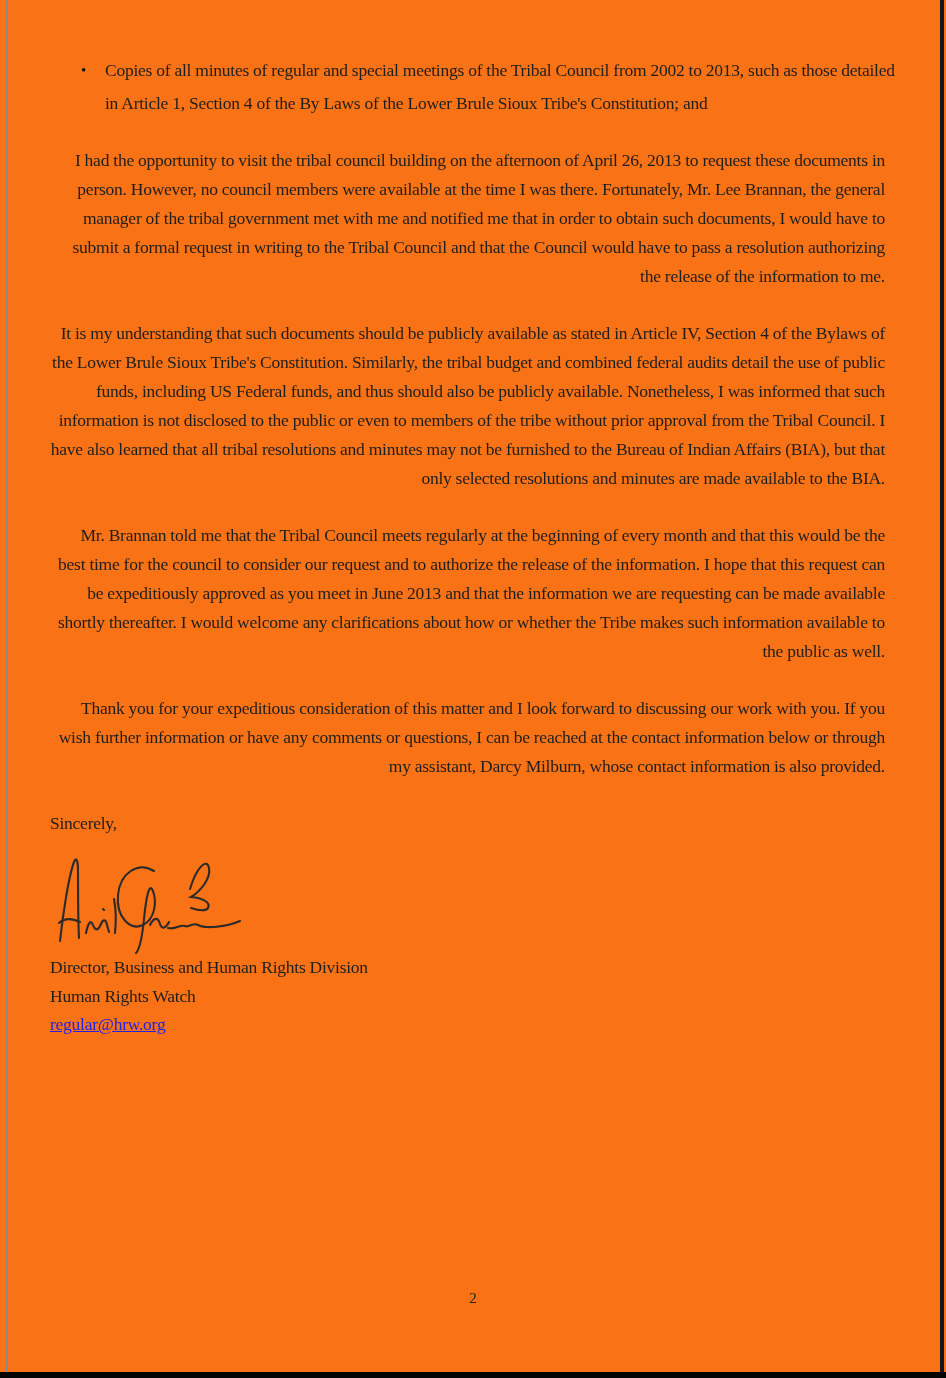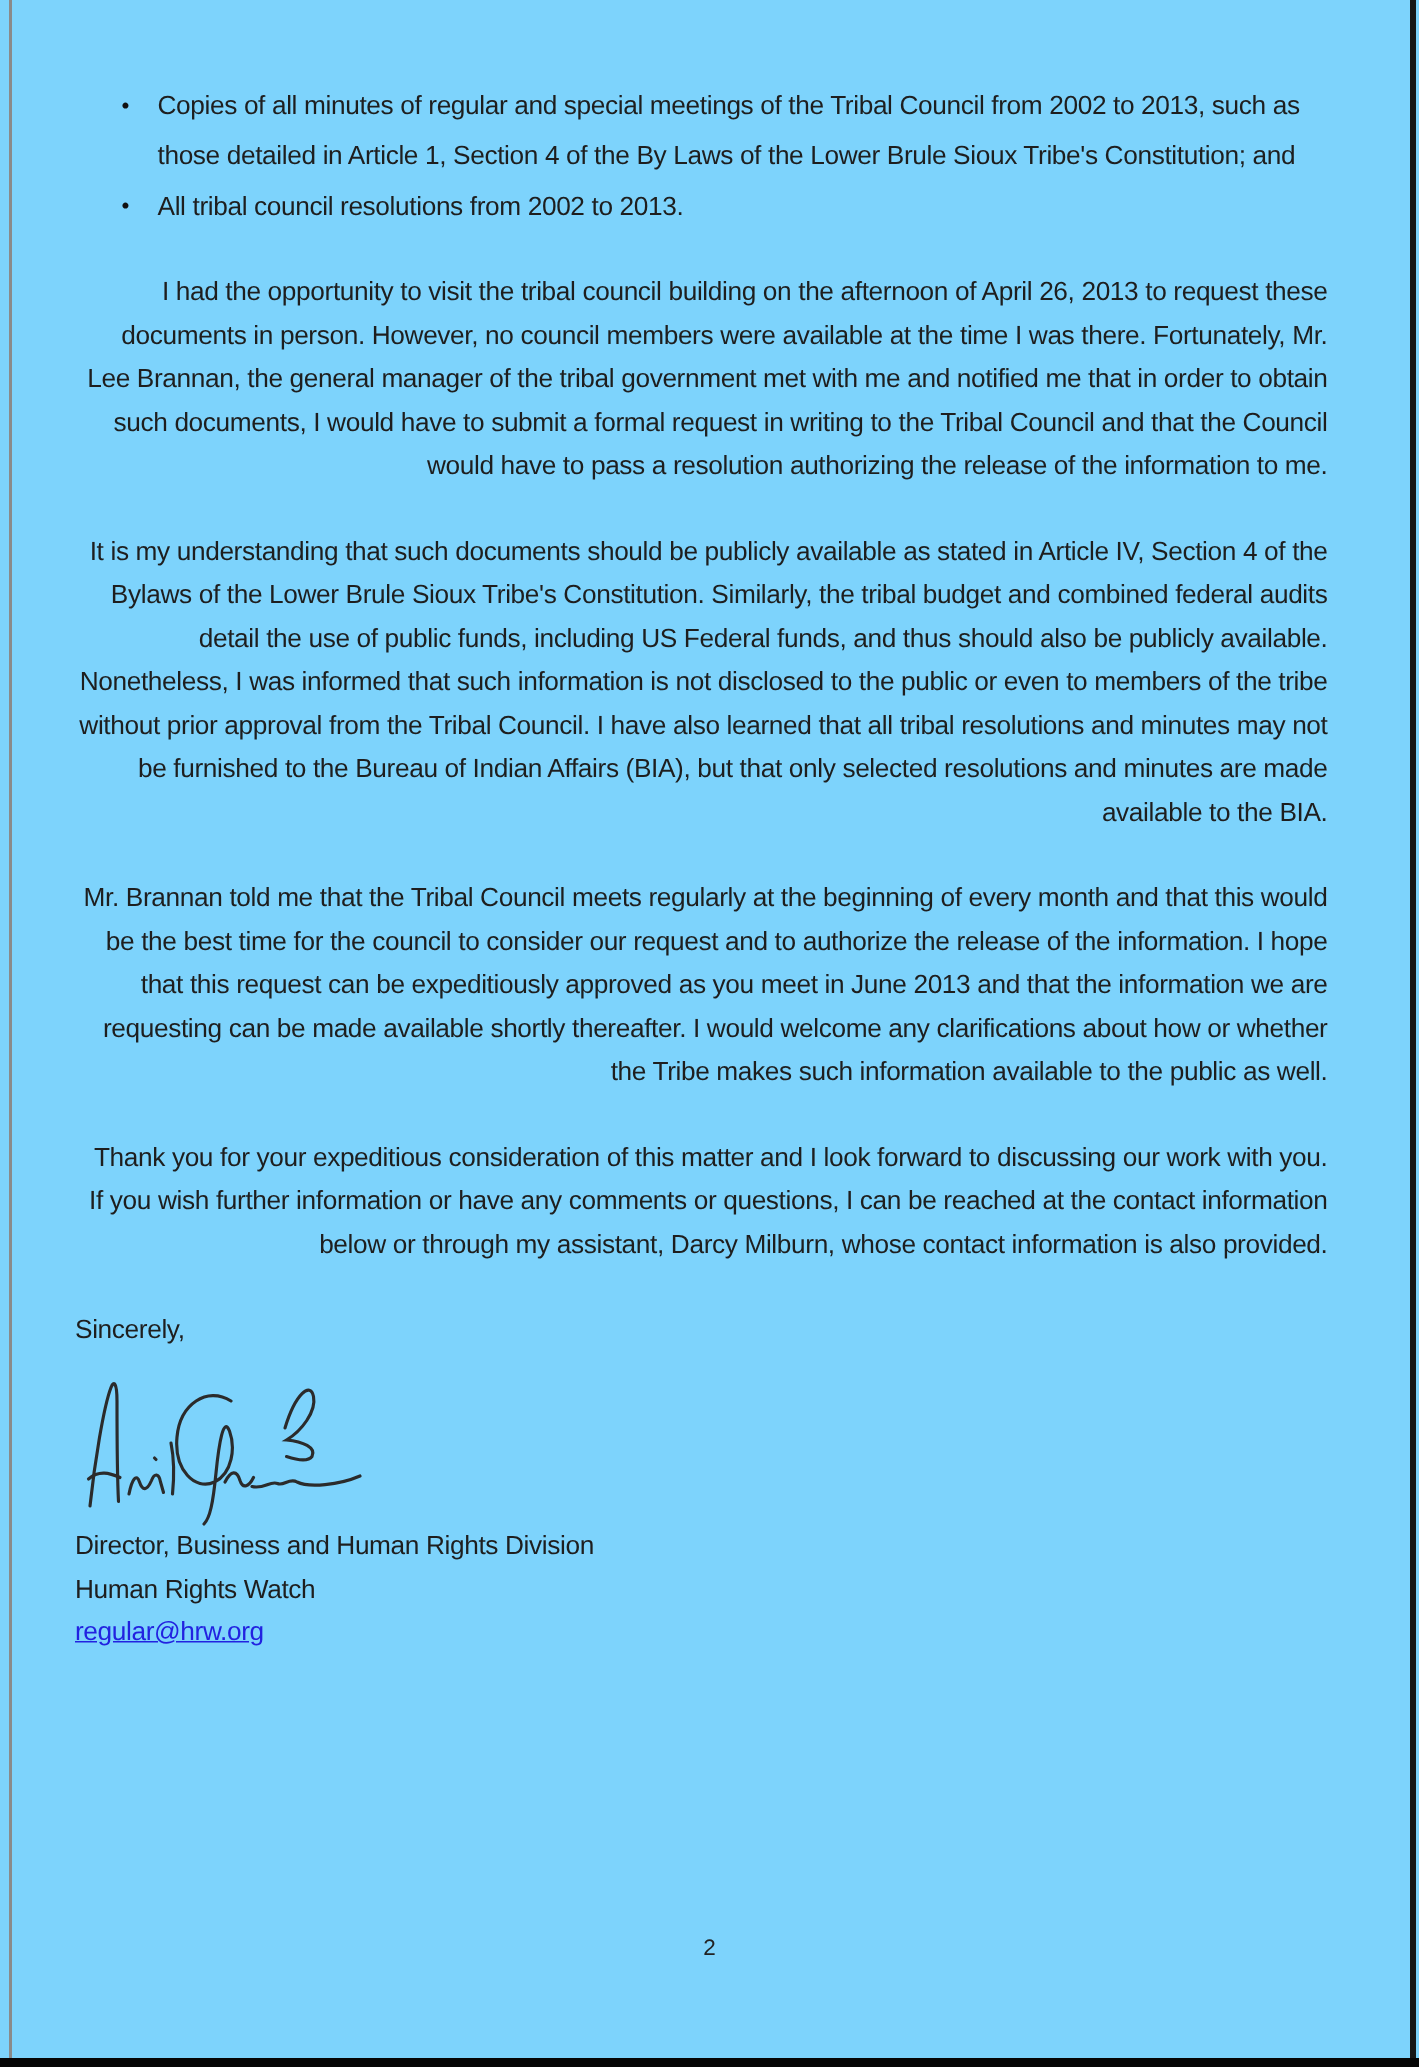--- a/index.html
+++ b/index.html
@@ -1,23 +1,23 @@
 <!DOCTYPE html>
 <html><head>
 <meta charset="utf-8">
 <style>
   * { margin: 0; padding: 0; box-sizing: border-box; }
   html, body { background: #ffffff; }
   .page {
     position: relative;
     width: 946px;
     height: 1378px;
-    background: #7dd3fc;
+    background: #f97316;
     overflow: hidden;
-    font-family: Liberation Sans, sans-serif;
+    font-family: Liberation Serif, serif;
     color: #1e1e1e;
     -webkit-font-smoothing: antialiased;
   }
   
   .edge-left {
     position: absolute; left: 6px; top: 0; width: 2px; height: 100%;
     background: #8a8a8a;
   }
   .edge-right {
     position: absolute; right: 2px; top: 0; width: 4px; height: 100%;
@@ -76,21 +76,20 @@
 <div class="page">
 
   <div class="edge-left"></div>
   <div class="edge-right"></div>
   <div class="edge-bottom"></div>
 
   <div class="content">
 
     <ul class="bullet-list">
       <li>Copies of all minutes of regular and special meetings of the Tribal Council from 2002 to 2013, such as those detailed in Article 1, Section 4 of the By Laws of the Lower Brule Sioux Tribe's Constitution; and</li>
-      <li>All tribal council resolutions from 2002 to 2013.</li>
     </ul>
 
     <p class="body-par">I had the opportunity to visit the tribal council building on the afternoon of April 26, 2013 to request these documents in person. However, no council members were available at the time I was there. Fortunately, Mr. Lee Brannan, the general manager of the tribal government met with me and notified me that in order to obtain such documents, I would have to submit a formal request in writing to the Tribal Council and that the Council would have to pass a resolution authorizing the release of the information to me.</p>
     <p class="body-par">It is my understanding that such documents should be publicly available as stated in Article IV, Section 4 of the Bylaws of the Lower Brule Sioux Tribe's Constitution. Similarly, the tribal budget and combined federal audits detail the use of public funds, including US Federal funds, and thus should also be publicly available. Nonetheless, I was informed that such information is not disclosed to the public or even to members of the tribe without prior approval from the Tribal Council. I have also learned that all tribal resolutions and minutes may not be furnished to the Bureau of Indian Affairs (BIA), but that only selected resolutions and minutes are made available to the BIA.</p>
     <p class="body-par">Mr. Brannan told me that the Tribal Council meets regularly at the beginning of every month and that this would be the best time for the council to consider our request and to authorize the release of the information. I hope that this request can be expeditiously approved as you meet in June 2013 and that the information we are requesting can be made available shortly thereafter. I would welcome any clarifications about how or whether the Tribe makes such information available to the public as well.</p>
     <p class="body-par">Thank you for your expeditious consideration of this matter and I look forward to discussing our work with you. If you wish further information or have any comments or questions, I can be reached at the contact information below or through my assistant, Darcy Milburn, whose contact information is also provided.</p>
 
     <div class="salutation">Sincerely,</div>
 
     <div class="signature-wrap">

